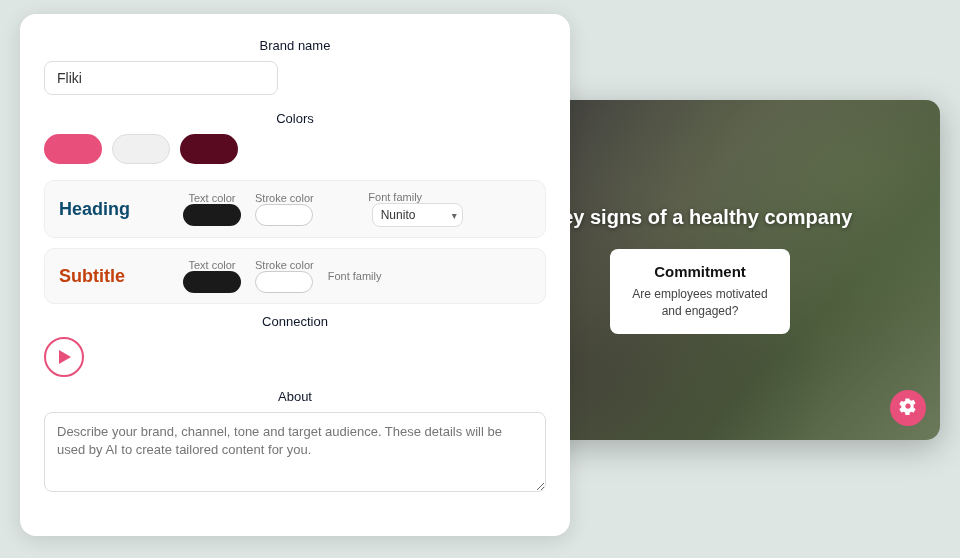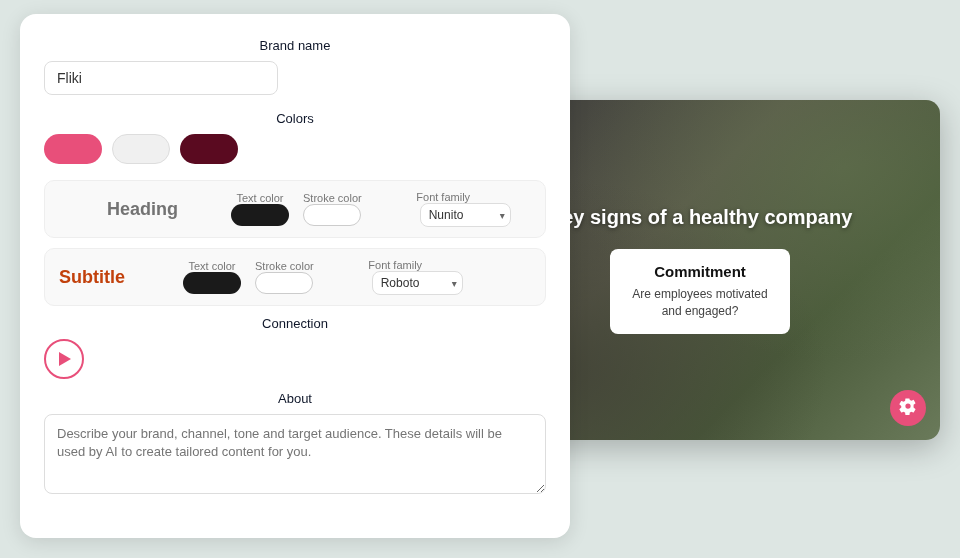--- a/index.html
+++ b/index.html
@@ -79,22 +79,21 @@
       border: 1.5px solid #eee;
       border-radius: 10px;
       padding: 10px 14px;
       margin-bottom: 10px;
     }
 
     .font-preview-heading {
       font-size: 18px;
       font-weight: 800;
       width: 110px;
-      color: #737373;
-      margin-left: 48px;
+      color: #0c4a6e;
     }
 
     .font-preview-subtitle {
       font-size: 18px;
       font-weight: 700;
       width: 110px;
       color: #c2410c;
     }
 
     .font-control-group {
@@ -342,28 +341,20 @@
     <div class="font-control-group">
       <span class="control-label">Text color</span>
       <div class="color-pill color-pill-black"></div>
     </div>
     <div class="font-control-group">
       <span class="control-label">Stroke color</span>
       <div class="color-pill color-pill-white"></div>
     </div>
     <div class="font-control-group">
       <span class="control-label">Font family</span>
-      <div class="select-wrapper">
-        <select class="font-select">
-          <option>Roboto</option>
-          <option>Nunito</option>
-          <option>Open Sans</option>
-          <option>Lato</option>
-        </select>
-      </div>
     </div>
   </div>
 
   
   <div class="watermark-section">
     <div class="section-label">Connection</div>
     <div class="watermark-icon">
       <div class="play-triangle"></div>
     </div>
   </div>

